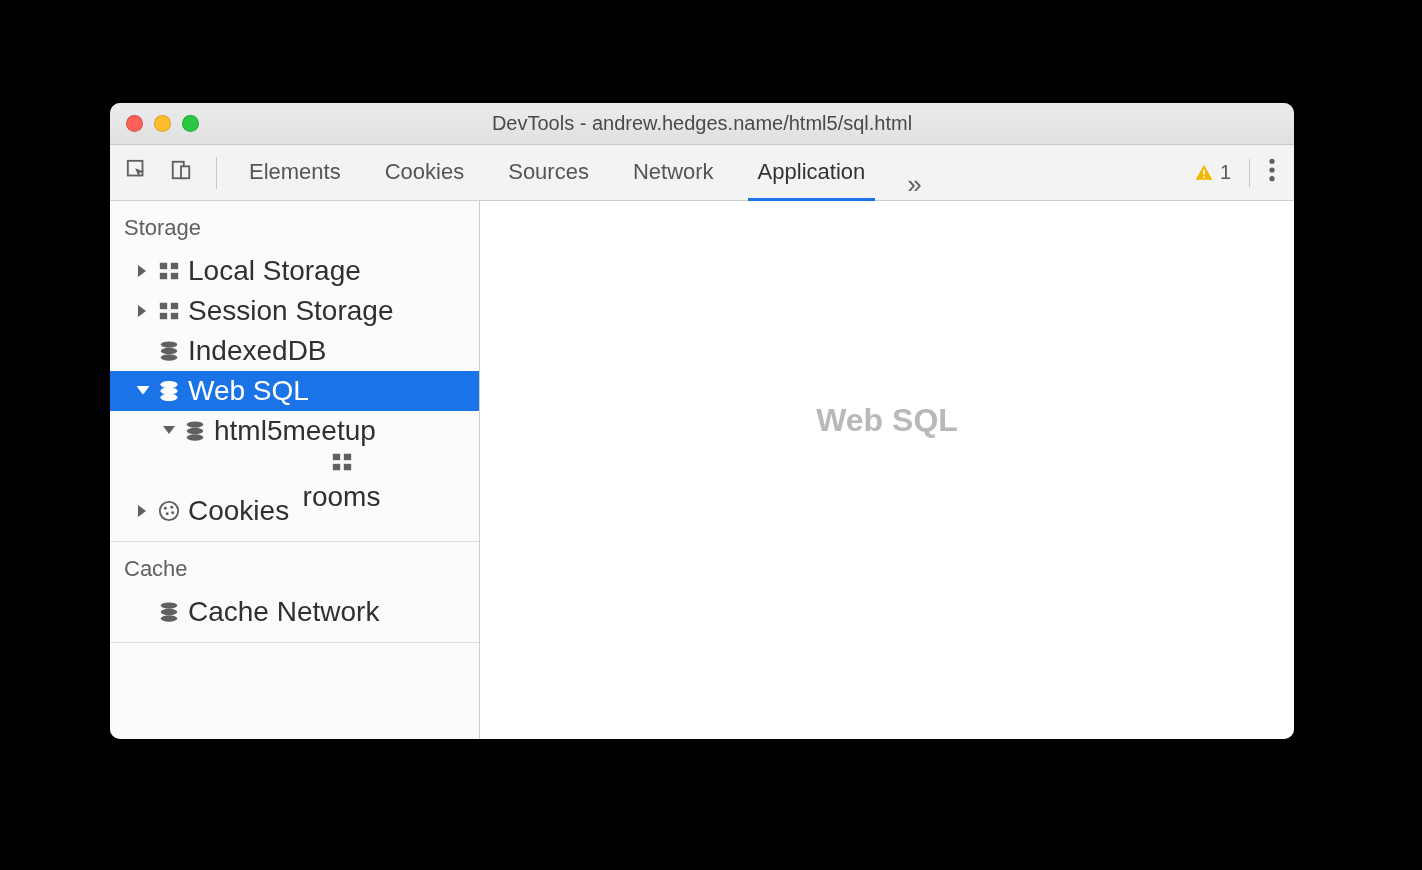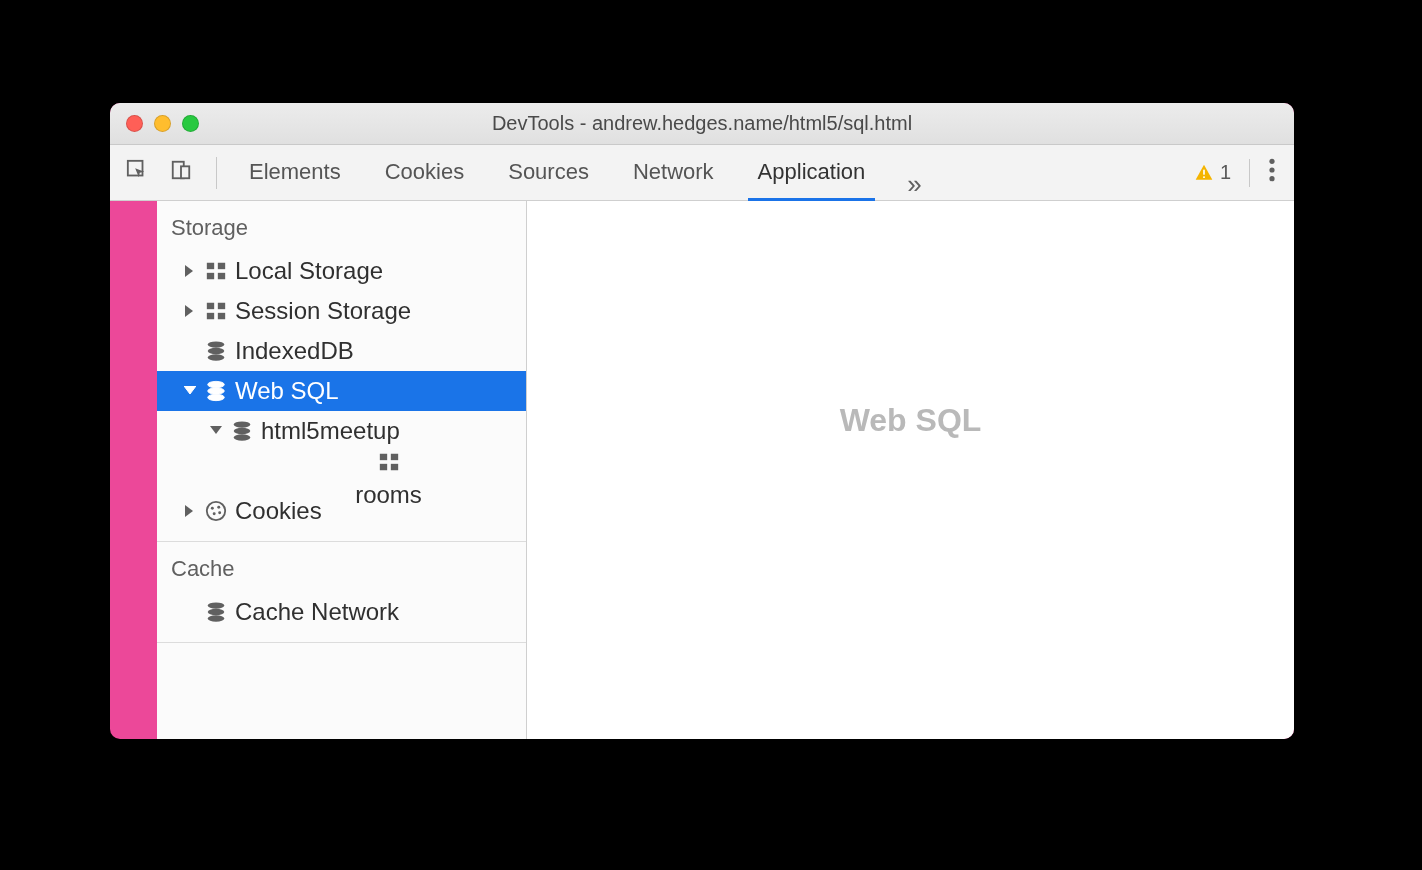--- a/index.html
+++ b/index.html
@@ -111,21 +111,20 @@
     color:#5a5a5a;
   }
   .vsep{
     width:1px;height:28px;background:#c8c8c8;
   }
 
   .body {
     flex:1;
     display:flex;
     min-height:0;
-    padding-left:47px;
   }
   .sidebar {
     width:370px;
     border-right:1px solid #cfcfcf;
     background:#fbfbfb;
     overflow:auto;
     font-size:22px;
     color:#303030;
   }
   .section {
@@ -138,21 +137,21 @@
     font-size:22px;
   }
   .item {
     display:flex;
     align-items:center;
     height:40px;
     padding-left:10px;
     gap:8px;
     cursor:default;
   }
-  .item .label{font-size:24px;}
+  .item .label{font-size:28px;}
   .disclosure{
     width:14px;
     display:inline-flex;
     justify-content:center;
     color:inherit;
   }
   .spacer-disclosure{width:14px;display:inline-block;}
   .item.selected{
     background:#1a74e8;
     color:#fff;

